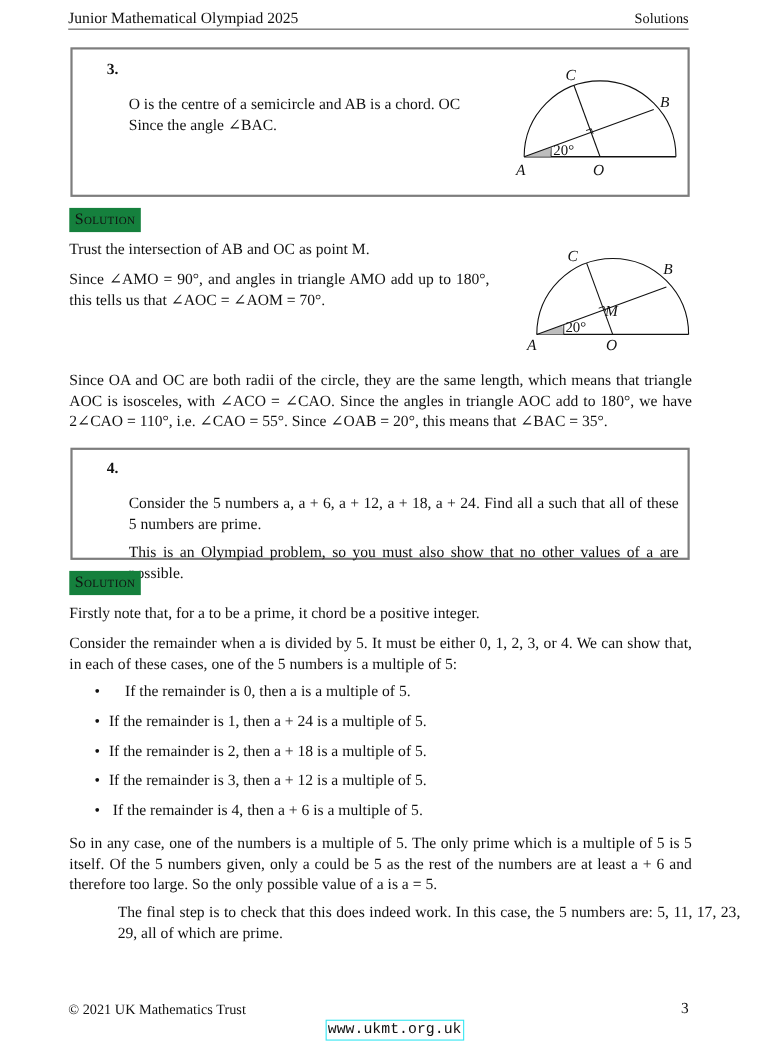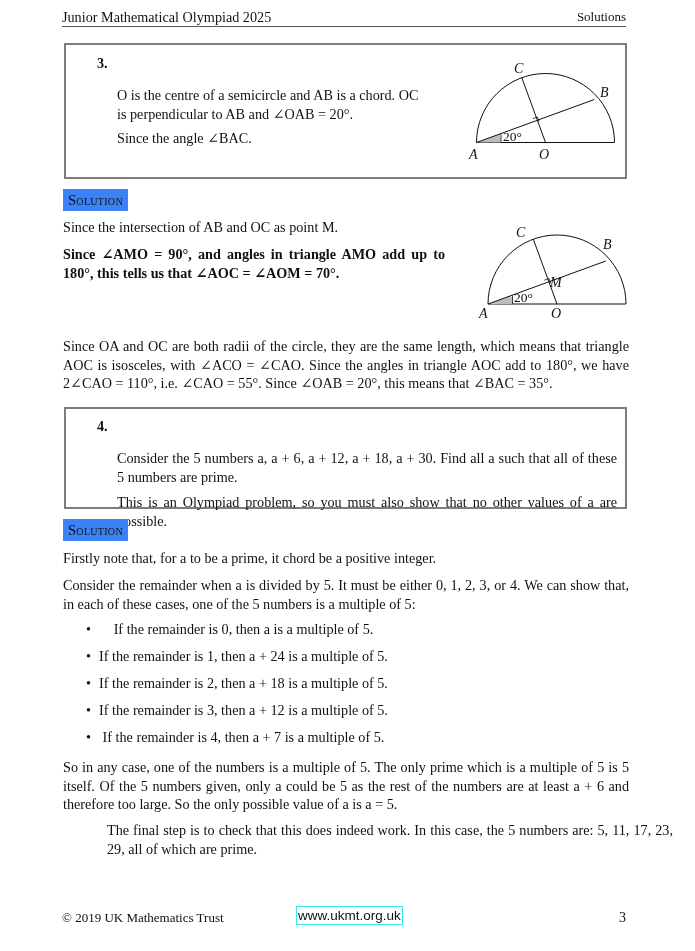--- a/index.html
+++ b/index.html
@@ -15,68 +15,67 @@
   .hdr .l { position: absolute; left: 0; top: 1px; font-size: 14.2px; }
   .hdr .r { position: absolute; right: 0; top: 1px; font-size: 13px; }
 
   
   .pbox { position: absolute; border: 2px solid #7d7d7d; background: #fff; box-sizing: border-box; }
   .pnum { font-weight: bold; position: absolute; }
   .ptext { position: absolute; margin-top: 32px; }
   .ptext p { margin: 0 0 6px 0; }
 
   
-  .sol { position: absolute; left: 63px; background: #3b82f6; padding: 2px 5px 1px 5px; font-variant: small-caps; font-size: 14.5px; letter-spacing: 0.3px; }
+  .sol { position: absolute; left: 63px; background: #15803d; padding: 2px 5px 1px 5px; font-variant: small-caps; font-size: 14.5px; letter-spacing: 0.3px; }
 
   .para { position: absolute; left: 63px; width: 566px; margin: 0; text-align: justify; }
 
   ul.bul { position: absolute; left: 86px; top: 620px; margin: 0; padding: 0; list-style: none; }
   ul.bul li { height: 27px; position: relative; padding-left: 13px; text-align: center; }
   ul.bul li::before { content: "\2022"; position: absolute; left: 0; top: 0; }
 
   .footer { position: absolute; top: 909px; font-size: 13px; }
-  .link { position: absolute; left: 296px; top: 906px; border: 1.5px solid #33e6f2; padding: 0 1px; font-family: Liberation Sans, sans-serif; font-size: 13.5px; line-height: 17px; text-align: center; }
+  .link { position: absolute; left: 296px; top: 927px; border: 1.5px solid #33e6f2; padding: 0 1px; font-family: Liberation Mono, monospace; font-size: 13.5px; line-height: 17px; text-align: center; }
 
   svg text { font-family: "Liberation Serif", "DejaVu Serif", serif; font-style: italic; font-size: 14px; fill: #111; }
   svg text.deg { font-style: normal; font-size: 13.5px; }
 </style>
 </head>
 <body>
 
 <div class="hdr">
   <span class="l">Junior Mathematical Olympiad 2025</span>
   <span class="r">Solutions</span>
 </div>
 
 <div class="pbox" style="left:64px; top:43px; width:563px; height:136px;">
   <span class="pnum" style="left:31px; top:9px;">3.</span>
   <div class="ptext" style="left:51px; top:9px; width:320px;">
     <div>O is the centre of a semicircle and AB is a chord. OC</div>
-    <div style="margin-bottom:6px;">is perpendicular to AB and ∠OAB = 20°.</div>
     <div>Since the angle ∠BAC.</div>
   </div>
   <svg class="abs" style="left:395px; top:10px;" width="180" height="110" viewBox="0 0 180 110">
     <path d="M 15.5 87.5 A 69 69 0 0 1 153.5 87.5" fill="none" stroke="#111" stroke-width="1"></path>
     <line x1="15.5" y1="87.5" x2="153.5" y2="87.5" stroke="#111" stroke-width="1.2"></line>
     <path d="M 15.5 87.5 L 40 87.5 A 24.5 24.5 0 0 0 38.5 79.1 Z" fill="#bdbdbd"></path>
     <line x1="40" y1="87.5" x2="40" y2="79" stroke="#111" stroke-width="0.8"></line>
     <line x1="15.5" y1="87.5" x2="133.3" y2="44.5" stroke="#111" stroke-width="1"></line>
     <line x1="84.5" y1="87.5" x2="60.8" y2="22.7" stroke="#111" stroke-width="1"></line>
     <path d="M 71.8 63.7 L 76.5 62 L 78.2 66.7" fill="none" stroke="#111" stroke-width="0.8"></path>
     <text x="53" y="18">C</text>
     <text x="139" y="42">B</text>
     <text x="8" y="104">A</text>
     <text x="78" y="104">O</text>
     <text class="deg" x="42" y="86">20°</text>
   </svg>
 </div>
 
 <div class="sol" style="top:189px;">Solution</div>
-<p class="para" style="top:218px; width:400px;">Since the intersection of AB and OC as point M.</p>
-<p class="para" style="top:245px; width:382px;font-weight:bold;">Since ∠AMO = 90°, and angles in triangle AMO add up to 180°, this tells us that ∠AOC = ∠AOM = 70°.</p>
+<p class="para" style="top:218px; width:400px;">Trust the intersection of AB and OC as point M.</p>
+<p class="para" style="top:245px; width:382px;">Since ∠AMO = 90°, and angles in triangle AMO add up to 180°, this tells us that ∠AOC = ∠AOM = 70°.</p>
 
 <svg class="abs" style="left:470px; top:222px;" width="170" height="105" viewBox="0 0 170 105">
   <path d="M 18 82 A 69 69 0 0 1 156 82" fill="none" stroke="#111" stroke-width="1"></path>
   <line x1="18" y1="82" x2="156" y2="82" stroke="#111" stroke-width="1.2"></line>
   <path d="M 18 82 L 42.5 82 A 24.5 24.5 0 0 0 41 73.6 Z" fill="#bdbdbd"></path>
   <line x1="42.5" y1="82" x2="42.5" y2="73.5" stroke="#111" stroke-width="0.8"></line>
   <line x1="18" y1="82" x2="135.8" y2="39" stroke="#111" stroke-width="1"></line>
   <line x1="87" y1="82" x2="63.3" y2="17.2" stroke="#111" stroke-width="1"></line>
   <path d="M 74.3 58.2 L 79 56.5 L 80.7 61.2" fill="none" stroke="#111" stroke-width="0.8"></path>
   <text x="46" y="15">C</text>
@@ -85,35 +84,35 @@
   <text x="9" y="96">A</text>
   <text x="81" y="96">O</text>
   <text class="deg" x="44" y="80">20°</text>
 </svg>
 
 <p class="para" style="top:337px;">Since OA and OC are both radii of the circle, they are the same length, which means that triangle AOC is isosceles, with ∠ACO = ∠CAO. Since the angles in triangle AOC add to 180°, we have 2∠CAO = 110°, i.e. ∠CAO = 55°. Since ∠OAB = 20°, this means that ∠BAC = 35°.</p>
 
 <div class="pbox" style="left:64px; top:407px; width:563px; height:102px;">
   <span class="pnum" style="left:31px; top:8px;">4.</span>
   <div class="ptext" style="left:51px; top:8px; width:500px; text-align:justify;">
-    <p style="margin-bottom:7px;">Consider the 5 numbers a, a + 6, a + 12, a + 18, a + 30. Find all a such that all of these 5 numbers are prime.</p>
+    <p style="margin-bottom:7px;">Consider the 5 numbers a, a + 6, a + 12, a + 18, a + 24. Find all a such that all of these 5 numbers are prime.</p>
     <p style="">This is an Olympiad problem, so you must also show that no other values of a are possible.</p>
   </div>
 </div>
 
 <div class="sol" style="top:519px;">Solution</div>
 <p class="para" style="top:549px;">Firstly note that, for a to be a prime, it chord be a positive integer.</p>
 <p class="para" style="top:576px;">Consider the remainder when a is divided by 5. It must be either 0, 1, 2, 3, or 4. We can show that, in each of these cases, one of the 5 numbers is a multiple of 5:</p>
 
 <ul class="bul">
   <li>If the remainder is 0, then a is a multiple of 5.</li>
   <li>If the remainder is 1, then a + 24 is a multiple of 5.</li>
   <li>If the remainder is 2, then a + 18 is a multiple of 5.</li>
   <li>If the remainder is 3, then a + 12 is a multiple of 5.</li>
-  <li>If the remainder is 4, then a + 7 is a multiple of 5.</li>
+  <li>If the remainder is 4, then a + 6 is a multiple of 5.</li>
 </ul>
 
 <p class="para" style="top:758px;">So in any case, one of the numbers is a multiple of 5. The only prime which is a multiple of 5 is 5 itself. Of the 5 numbers given, only a could be 5 as the rest of the numbers are at least a + 6 and therefore too large. So the only possible value of a is a = 5.</p>
 <p class="para" style="top:821px;margin-left:44px;">The final step is to check that this does indeed work. In this case, the 5 numbers are: 5, 11, 17, 23, 29, all of which are prime.</p>
 
-<span class="footer" style="left:62px;">© 2019 UK Mathematics Trust</span>
+<span class="footer" style="left:62px;">© 2021 UK Mathematics Trust</span>
 <span class="link">www.ukmt.org.uk</span>
 <span class="footer" style="left:619px; font-size:14px;">3</span>
 
 </body></html>

